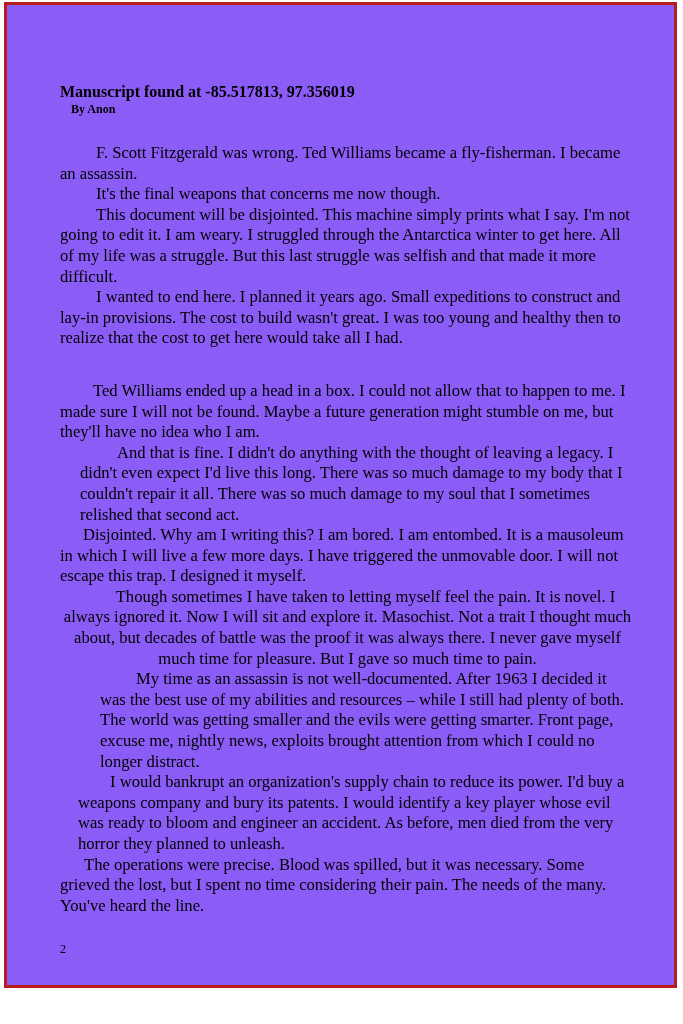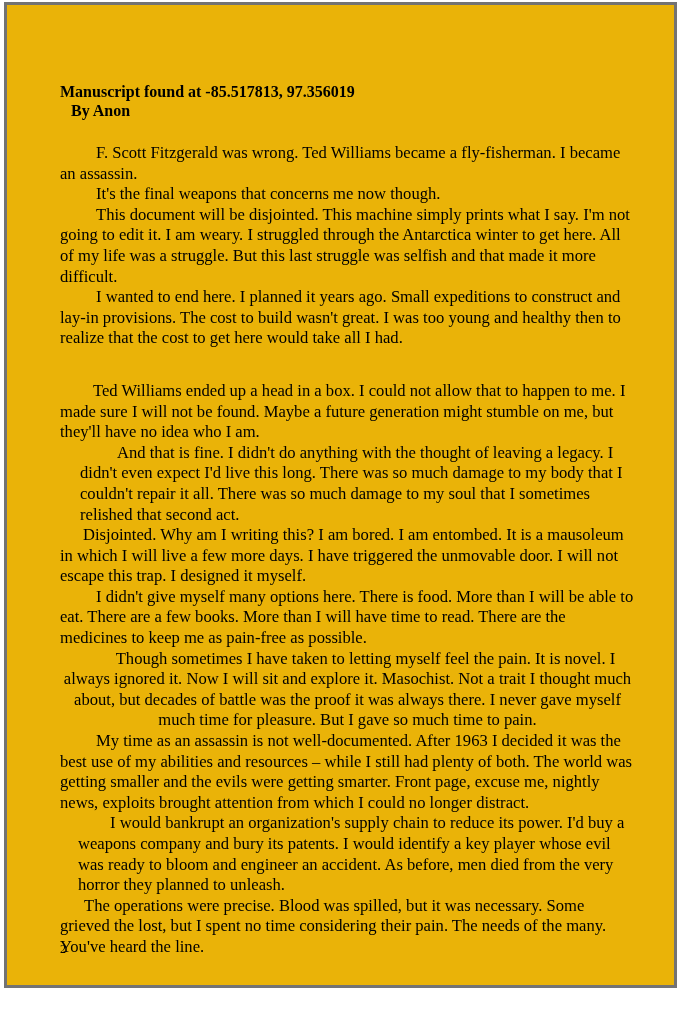--- a/index.html
+++ b/index.html
@@ -1,42 +1,42 @@
 <!DOCTYPE html>
 <html><head>
 <meta charset="utf-8">
 <style>
   html, body { margin: 0; padding: 0; background: #ffffff; }
   body { width: 683px; height: 1024px; position: relative; overflow: hidden; }
   .page {
     position: absolute;
     left: 4px; top: 2px;
     width: 667px; height: 980px;
-    border: 3px solid #737373;
-    background: #eab308;
+    border: 3px solid #b91c1c;
+    background: #8b5cf6;
   }
   .content {
     position: absolute;
     left: 53px; top: 0;
     width: 575px;
     font-family: "Liberation Serif", "DejaVu Serif", serif;
     color: #000000;
   }
   .title {
     position: absolute;
     top: 78px; left: 0;
     font-size: 16px;
     font-weight: bold;
     white-space: nowrap;
     margin: 0;
   }
   .byline {
     position: absolute;
     top: 97px; left: 11px;
-    font-size: 16px;
+    font-size: 12px;
     font-weight: bold;
     white-space: nowrap;
     margin: 0;
     text-align: center;
   }
   .body {
     position: absolute;
     top: 138px; left: 0;
     width: 575px;
     font-size: 16.6px;
@@ -58,21 +58,20 @@
     <h1 class="title">Manuscript found at -85.517813, 97.356019</h1>
     <h2 class="byline">By Anon</h2>
     <div class="body">
       <p style="text-indent: 36px;">F. Scott Fitzgerald was wrong. Ted Williams became a fly-fisherman. I became an assassin.</p>
       <p style="text-indent: 36px;">It's the final weapons that concerns me now though.</p>
       <p style="text-indent: 36px;">This document will be disjointed. This machine simply prints what I say. I'm not going to edit it. I am weary. I struggled through the Antarctica winter to get here. All of my life was a struggle. But this last struggle was selfish and that made it more difficult.</p>
       <p style="text-indent: 36px;">I wanted to end here. I planned it years ago. Small expeditions to construct and lay-in provisions. The cost to build wasn't great. I was too young and healthy then to realize that the cost to get here would take all I had.</p>
       <p style="text-indent: 33px; margin-top: 32px;">Ted Williams ended up a head in a box. I could not allow that to happen to me. I made sure I will not be found. Maybe a future generation might stumble on me, but they'll have no idea who I am.</p>
       <p style="text-indent: 37px; margin-left: 20px;">And that is fine. I didn't do anything with the thought of leaving a legacy. I didn't even expect I'd live this long. There was so much damage to my body that I couldn't repair it all. There was so much damage to my soul that I sometimes relished that second act.</p>
       <p style="text-indent: 23px;">Disjointed. Why am I writing this? I am bored. I am entombed. It is a mausoleum in which I will live a few more days. I have triggered the unmovable door. I will not escape this trap. I designed it myself.</p>
-      <p style="text-indent: 36px;">I didn't give myself many options here. There is food. More than I will be able to eat. There are a few books. More than I will have time to read. There are the medicines to keep me as pain-free as possible.</p>
       <p style="text-indent: 36px; text-align: center;">Though sometimes I have taken to letting myself feel the pain. It is novel. I always ignored it. Now I will sit and explore it. Masochist. Not a trait I thought much about, but decades of battle was the proof it was always there. I never gave myself much time for pleasure. But I gave so much time to pain.</p>
-      <p style="text-indent: 36px;">My time as an assassin is not well-documented. After 1963 I decided it was the best use of my abilities and resources – while I still had plenty of both. The world was getting smaller and the evils were getting smarter. Front page, excuse me, nightly news, exploits brought attention from which I could no longer distract.</p>
+      <p style="text-indent: 36px; margin-left: 40px;">My time as an assassin is not well-documented. After 1963 I decided it was the best use of my abilities and resources – while I still had plenty of both. The world was getting smaller and the evils were getting smarter. Front page, excuse me, nightly news, exploits brought attention from which I could no longer distract.</p>
       <p style="text-indent: 32px; margin-left: 18px;">I would bankrupt an organization's supply chain to reduce its power. I'd buy a weapons company and bury its patents. I would identify a key player whose evil was ready to bloom and engineer an accident. As before, men died from the very horror they planned to unleash.</p>
       <p style="text-indent: 24px;">The operations were precise. Blood was spilled, but it was necessary. Some grieved the lost, but I spent no time considering their pain. The needs of the many. You've heard the line.</p>
     </div>
   </div>
   <div class="page-number">2</div>
 </div>
 
 </body></html>

